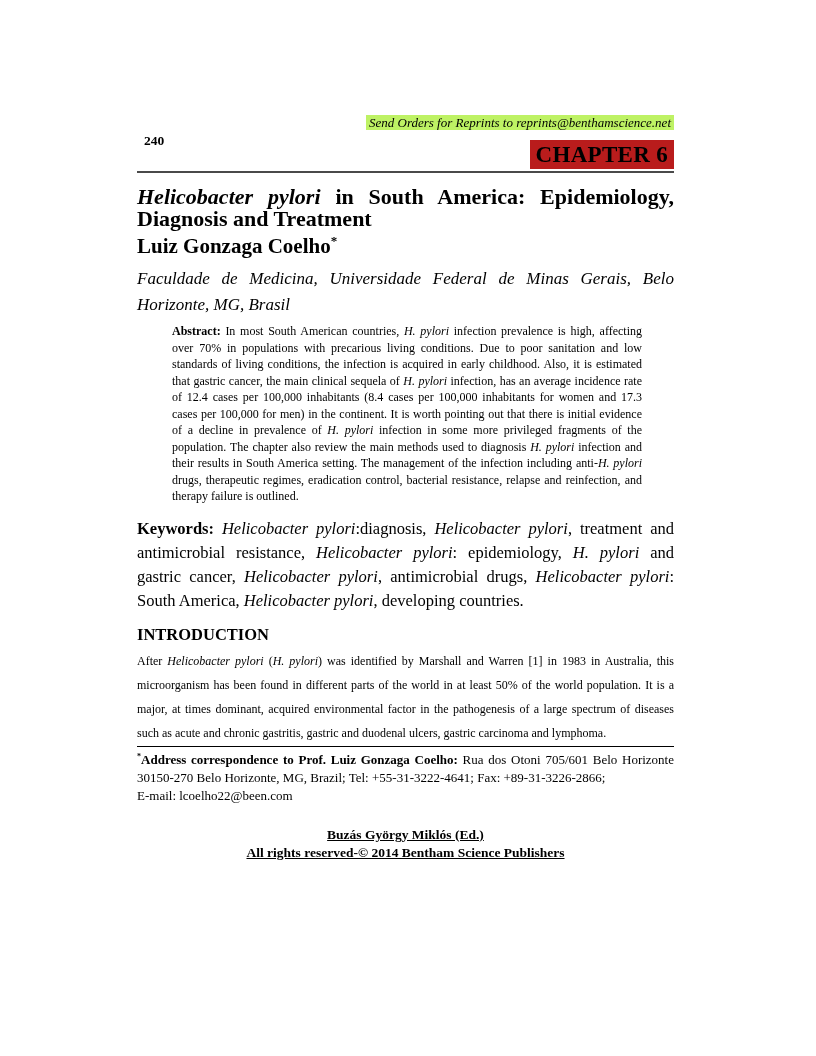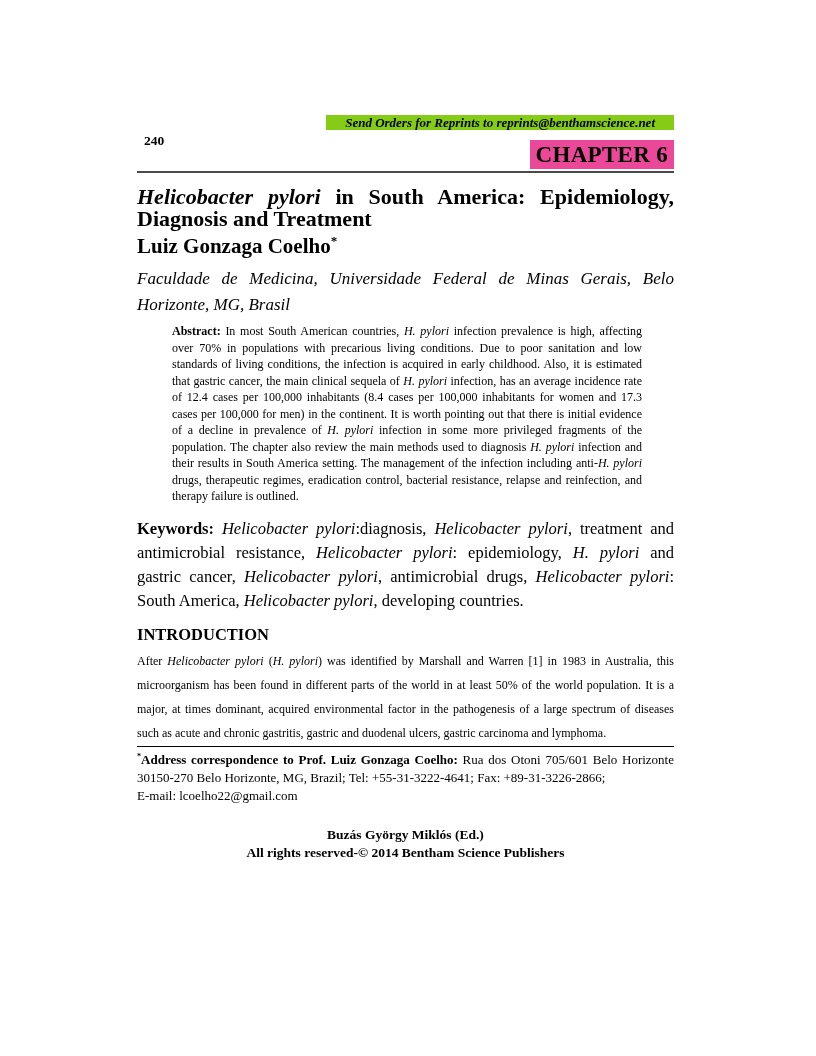--- a/index.html
+++ b/index.html
@@ -13,36 +13,36 @@
     font-family:"Liberation Serif", serif;
     padding:115px 142px 0 137px;
     overflow:hidden;
   }
   .i { font-style:italic; }
   .b { font-weight:bold; }
   .sup { vertical-align:super; font-size:0.62em; line-height:0; }
 
   .reprint-line { text-align:right; font-size:13px; line-height:15px; }
   .reprint-highlight {
-    background:#84cc16;
-    font-weight:bold; font-style:italic;
-    padding:0 19px;
+    background:#bef264;
+    font-weight:normal; font-style:italic;
+    padding:0 3px;
   }
   .book-line {
     position:relative;
     margin-top:3px;
     font-size:13.5px; line-height:15px;
     font-weight:bold;
     text-align:center;
   }
   .page-number { position:absolute; left:7px; top:0; }
   .chapter-line { text-align:right; margin-top:10px; }
   .chapter-badge {
     display:inline-block;
-    background:#ec4899;
+    background:#b91c1c;
     font-size:23px; font-weight:bold; line-height:29px;
     padding:0 6px;
     letter-spacing:0.3px;
   }
   .header-rule { margin-top:2px; border-top:2px solid #4a4a4a; }
 
   .chapter-title {
     margin-top:13px;
     font-size:22px; font-weight:bold; line-height:22px;
     text-align:justify;
@@ -72,21 +72,21 @@
   .footnote-rule { margin-top:1px; border-top:1px solid #000; }
   .footnote {
     padding-top:4px;
     font-size:13px; line-height:18px;
     text-align:justify;
   }
   .page-footer {
     margin-top:21px;
     text-align:center;
     font-weight:bold;
-    font-size:13.5px; line-height:18px;
+    font-size:13.5px; line-height:18px;text-decoration:underline;
   }
 </style>
 </head>
 <body>
 
 <div class="page">
 
   <div class="reprint-line">
     <span class="reprint-highlight">Send Orders for Reprints to reprints@benthamscience.net</span>
   </div>
@@ -110,20 +110,20 @@
   <div class="abstract"><span class="b">Abstract: </span><span>In most South American countries, </span><span class="i">H. pylori</span><span> infection prevalence is high, affecting over 70% in populations with precarious living conditions. Due to poor sanitation and low standards of living conditions, the infection is acquired in early childhood. Also, it is estimated that gastric cancer, the main clinical sequela of </span><span class="i">H. pylori</span><span> infection, has an average incidence rate of 12.4 cases per 100,000 inhabitants (8.4 cases per 100,000 inhabitants for women and 17.3 cases per 100,000 for men) in the continent. It is worth pointing out that there is initial evidence of a decline in prevalence of </span><span class="i">H. pylori</span><span> infection in some more privileged fragments of the population. The chapter also review the main methods used to diagnosis </span><span class="i">H. pylori</span><span> infection and their results in South America setting. The management of the infection including anti-</span><span class="i">H. pylori</span><span> drugs, therapeutic regimes, eradication control, bacterial resistance, relapse and reinfection, and therapy failure is outlined.</span></div>
 
   <div class="keywords"><span class="b">Keywords: </span><span class="i">Helicobacter pylori</span><span>:diagnosis, </span><span class="i">Helicobacter pylori</span><span>, treatment and antimicrobial resistance, </span><span class="i">Helicobacter pylori</span><span>: epidemiology, </span><span class="i">H. pylori</span><span> and gastric cancer, </span><span class="i">Helicobacter pylori</span><span>, antimicrobial drugs, </span><span class="i">Helicobacter pylori</span><span>: South America, </span><span class="i">Helicobacter pylori</span><span>, developing countries.</span></div>
 
   <h2 class="intro-heading">INTRODUCTION</h2>
 
   <p class="intro-paragraph"><span>After </span><span class="i">Helicobacter pylori</span><span> (</span><span class="i">H. pylori</span><span>) was identified by Marshall and Warren [1] in 1983 in Australia, this microorganism has been found in different parts of the world in at least 50% of the world population. It is a major, at times dominant, acquired environmental factor in the pathogenesis of a large spectrum of diseases such as acute and chronic gastritis, gastric and duodenal ulcers, gastric carcinoma and lymphoma.</span></p>
 
   <div class="footnote-rule"></div>
 
-  <div class="footnote"><span class="b sup">*</span><span class="b">Address correspondence to Prof. Luiz Gonzaga Coelho:</span><span> Rua dos Otoni 705/601 Belo Horizonte 30150-270 Belo Horizonte, MG, Brazil; Tel: +55-31-3222-4641; Fax: +89-31-3226-2866;</span><br><span>E-mail: lcoelho22@gmail.com</span></div>
+  <div class="footnote"><span class="b sup">*</span><span class="b">Address correspondence to Prof. Luiz Gonzaga Coelho:</span><span> Rua dos Otoni 705/601 Belo Horizonte 30150-270 Belo Horizonte, MG, Brazil; Tel: +55-31-3222-4641; Fax: +89-31-3226-2866;</span><br><span>E-mail: lcoelho22@been.com</span></div>
 
   <div class="page-footer">
     <div>Buzás György Miklós (Ed.)</div>
     <div>All rights reserved-© 2014 Bentham Science Publishers</div>
   </div>
 
 </div>
 
 </body></html>

